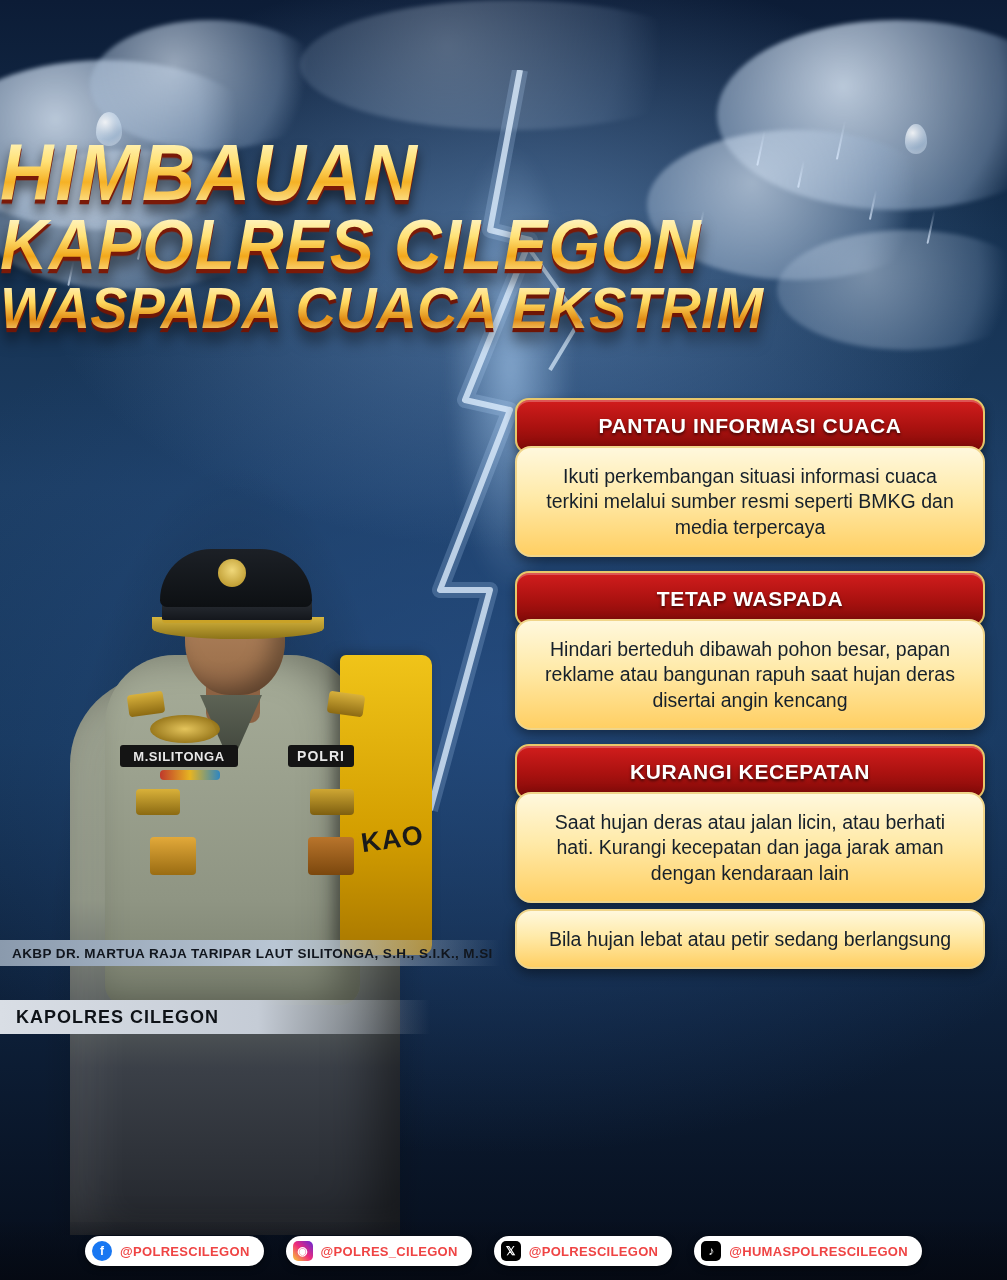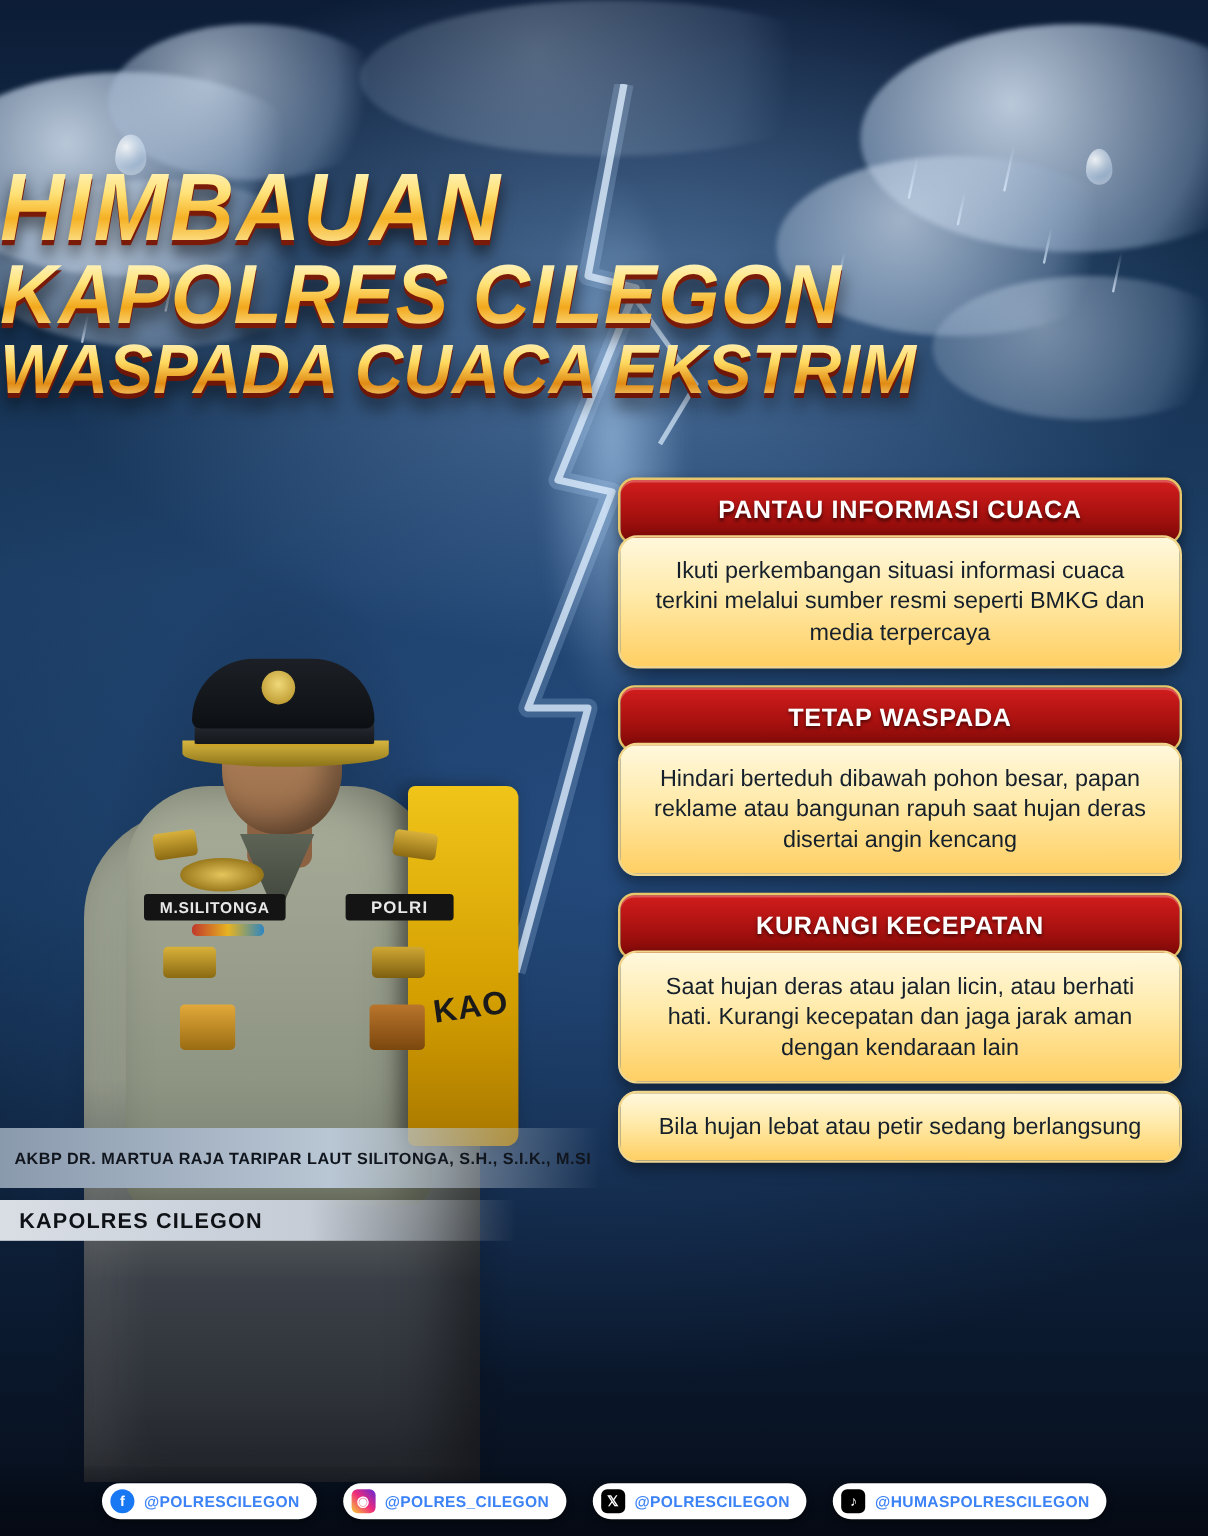--- a/index.html
+++ b/index.html
@@ -147,21 +147,21 @@
   }
   .capemblem{
     position:absolute;left:208px;bottom:648px;width:28px;height:28px;border-radius:50%;
     background:radial-gradient(circle at 50% 40%,#f0d87a,#b08b1d);
   }
   .nametag{
     position:absolute;left:110px;bottom:468px;width:118px;height:22px;background:#141414;border-radius:3px;
     color:#e8e8e8;font-size:13px;letter-spacing:.6px;display:flex;align-items:center;justify-content:center;font-weight:700;
   }
   .polritag{
-    position:absolute;left:278px;bottom:468px;width:90px;height:22px;background:#141414;border-radius:3px;
+    position:absolute;left:278px;bottom:468px;width:66px;height:22px;background:#141414;border-radius:3px;
     color:#e8e8e8;font-size:14px;letter-spacing:1px;display:flex;align-items:center;justify-content:center;font-weight:700;
   }
   .badge{position:absolute;border-radius:4px;}
   .b1{left:126px;bottom:420px;width:44px;height:26px;background:linear-gradient(180deg,#d9b13a,#8b6a12);}
   .b2{left:300px;bottom:420px;width:44px;height:26px;background:linear-gradient(180deg,#cfa733,#7e5f10);}
   .b3{left:140px;bottom:360px;width:46px;height:38px;background:linear-gradient(180deg,#e2a93a,#9a6c12);}
   .b4{left:298px;bottom:360px;width:46px;height:38px;background:linear-gradient(180deg,#b9752c,#7b470d);}
   .b5{left:118px;bottom:520px;width:36px;height:22px;background:linear-gradient(180deg,#d8b13c,#8c6a12);transform:rotate(-8deg);}
   .b6{left:318px;bottom:520px;width:36px;height:22px;background:linear-gradient(180deg,#d8b13c,#8c6a12);transform:rotate(8deg);}
   .b7{left:150px;bottom:455px;width:60px;height:10px;background:linear-gradient(90deg,#c0392b,#e6b422,#2e86c1);}
@@ -175,21 +175,21 @@
     border-radius:6px 10px 10px 6px;
     box-shadow:-6px 0 14px rgba(0,0,0,.35);
   }
   .flag-text{
     position:absolute;right:26px;bottom:380px;color:#1a1a1a;font-weight:900;font-size:27px;letter-spacing:1px;
     transform:rotate(-8deg);
   }
 
   
   .caption-name{
-    position:absolute;left:0;top:940px;width:500px;height:50px;z-index:7;
+    position:absolute;left:0;top:940px;width:500px;height:26px;z-index:7;
     background:linear-gradient(90deg,#8a9aad 0%,#b9c6d4 55%,rgba(185,198,212,0) 100%);
     display:flex;align-items:center;
   }
   .caption-name span{
     padding-left:12px;font-size:13.5px;font-weight:700;color:#11161e;letter-spacing:.4px;
   }
   .caption-sub{
     position:absolute;left:0;top:1000px;width:430px;height:34px;z-index:7;
     background:linear-gradient(90deg,#d9dee5 0%,#c5ccd6 60%,rgba(197,204,214,0) 100%);
     display:flex;align-items:center;
@@ -223,21 +223,21 @@
   .footer{
     position:absolute;left:0;right:0;bottom:0;height:58px;z-index:8;
     background:linear-gradient(180deg,rgba(8,14,26,.1),rgba(5,9,18,.85));
     display:flex;align-items:center;justify-content:center;gap:22px;
   }
   .chip{
     display:flex;align-items:center;gap:8px;
     background:#ffffff;border-radius:20px;padding:5px 14px 5px 7px;
     box-shadow:0 2px 6px rgba(0,0,0,.5);
   }
-  .chip span{font-size:13px;font-weight:700;color:#3b82f6;letter-spacing:.3px;}
+  .chip span{font-size:13px;font-weight:700;color:#ef4444;letter-spacing:.3px;}
   .ic{width:20px;height:20px;border-radius:5px;display:flex;align-items:center;justify-content:center;color:#fff;font-size:12px;font-weight:700;}
   .ic.fb{background:#1877f2;border-radius:50%;}
   .ic.ig{background:linear-gradient(45deg,#f9ce34,#ee2a7b,#6228d7);}
   .ic.x{background:#000;}
   .ic.tt{background:#000;}
 </style>
 </head>
 <body>
 
 <div class="poster">

